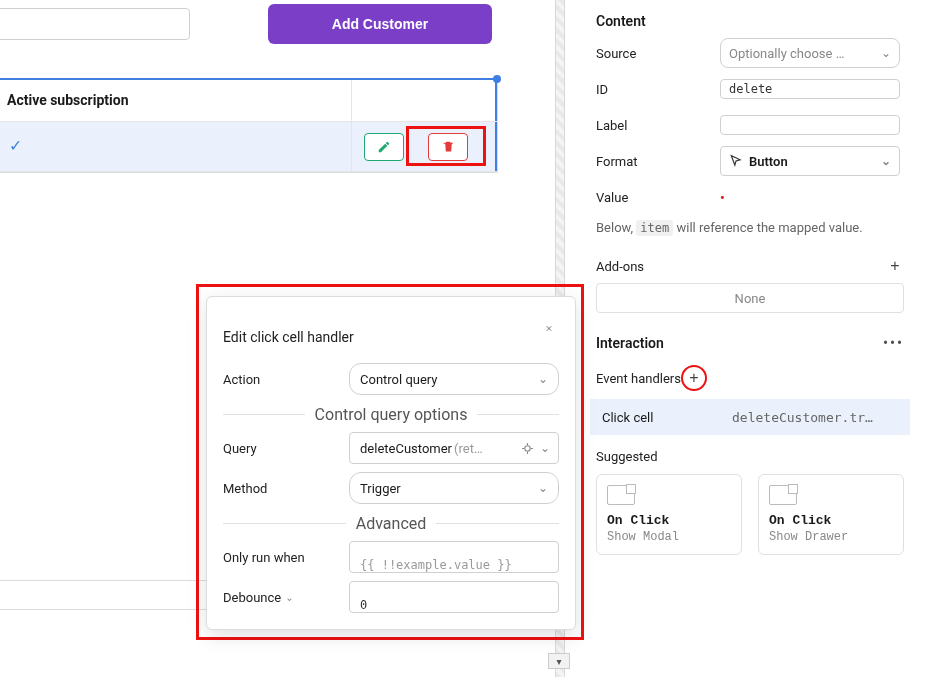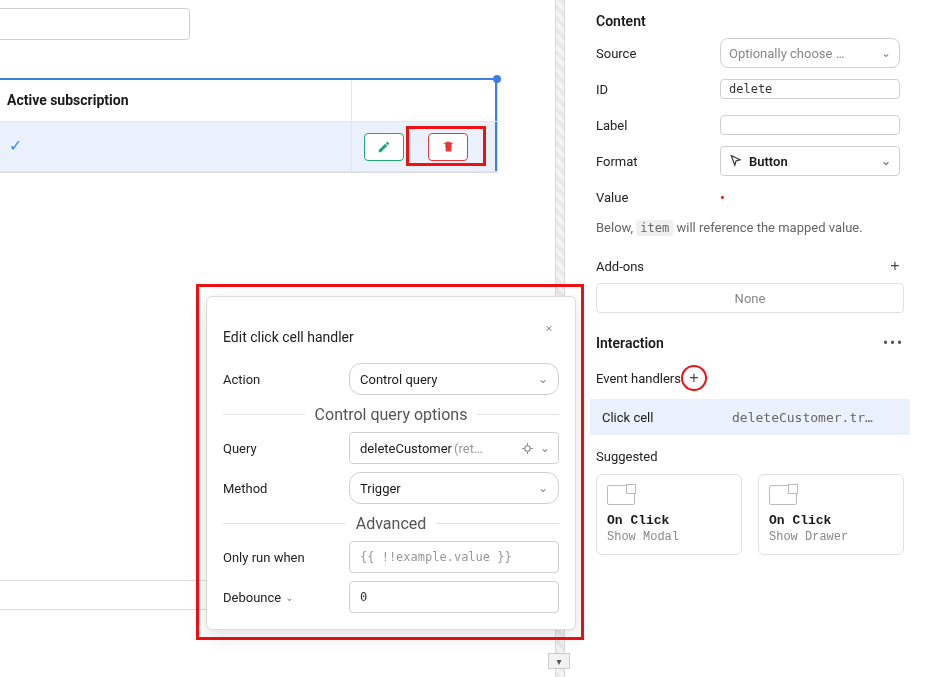--- a/index.html
+++ b/index.html
@@ -147,30 +147,33 @@
   .pop-row { display:flex; align-items:center; height:40px;}
   .pop-label { flex:0 0 126px; color:#222; font-size:13px;}
   .pop-field { flex:1;}
   .pop-sel { width:210px; height:32px; border:1px solid #d0d0d0; border-radius:12px; display:flex; align-items:center; padding:12px 10px; position:relative;}
   .pop-sel-chev { position:absolute; right:10px; color:#888; font-size:12px;}
   .pop-sel-q { width:210px; height:32px; border:1px solid #d0d0d0; border-radius:4px; display:flex; align-items:center; padding:0 10px; position:relative; gap:2px;}
   .pop-sel-q .gray { color:#999; }
   .pop-sel-q-icons { position:absolute; right:8px; display:flex; gap:6px; align-items:center; color:#888; font-size:12px;}
   .pop-divider { display:flex; align-items:center; margin:6px 0 4px 0; gap:10px; color:#555; font-size:16px;}
   .pop-divider .line{flex:1; height:1px; background:#e0e0e0;}
-  .pop-inp { width:210px; height:32px; border:1px solid #d0d0d0; border-radius:4px; padding:0 10px; font-family:ui-monospace,monospace; font-size:12px; color:#999; display:flex; align-items:center;}
+  .pop-inp { width:210px; height:32px; border:1px solid #d0d0d0; border-radius:4px; padding:0 10px; font-family:ui-monospace,monospace; font-size:12px; color:#999; display:flex; align-items:flex-end;}
   .debounce-label { display:flex; align-items:center; gap:4px;}
   .lil-chev { font-size:10px; color:#888;}
   svg { display:block;}
 </style>
 </head>
 <body>
 
 <div class="main-area">
   <div class="top-input"></div>
+  <button class="add-btn">
+    <span>Add Customer</span>
+  </button>
 
   <div class="table">
     <div class="table-sel-dot"></div>
     <div class="th-row">
       <div class="th-cell1">Active subscription</div>
       <div class="th-cell2"></div>
     </div>
     <div class="td-row">
       <div class="td-cell1">
         <span class="check">✓</span>

